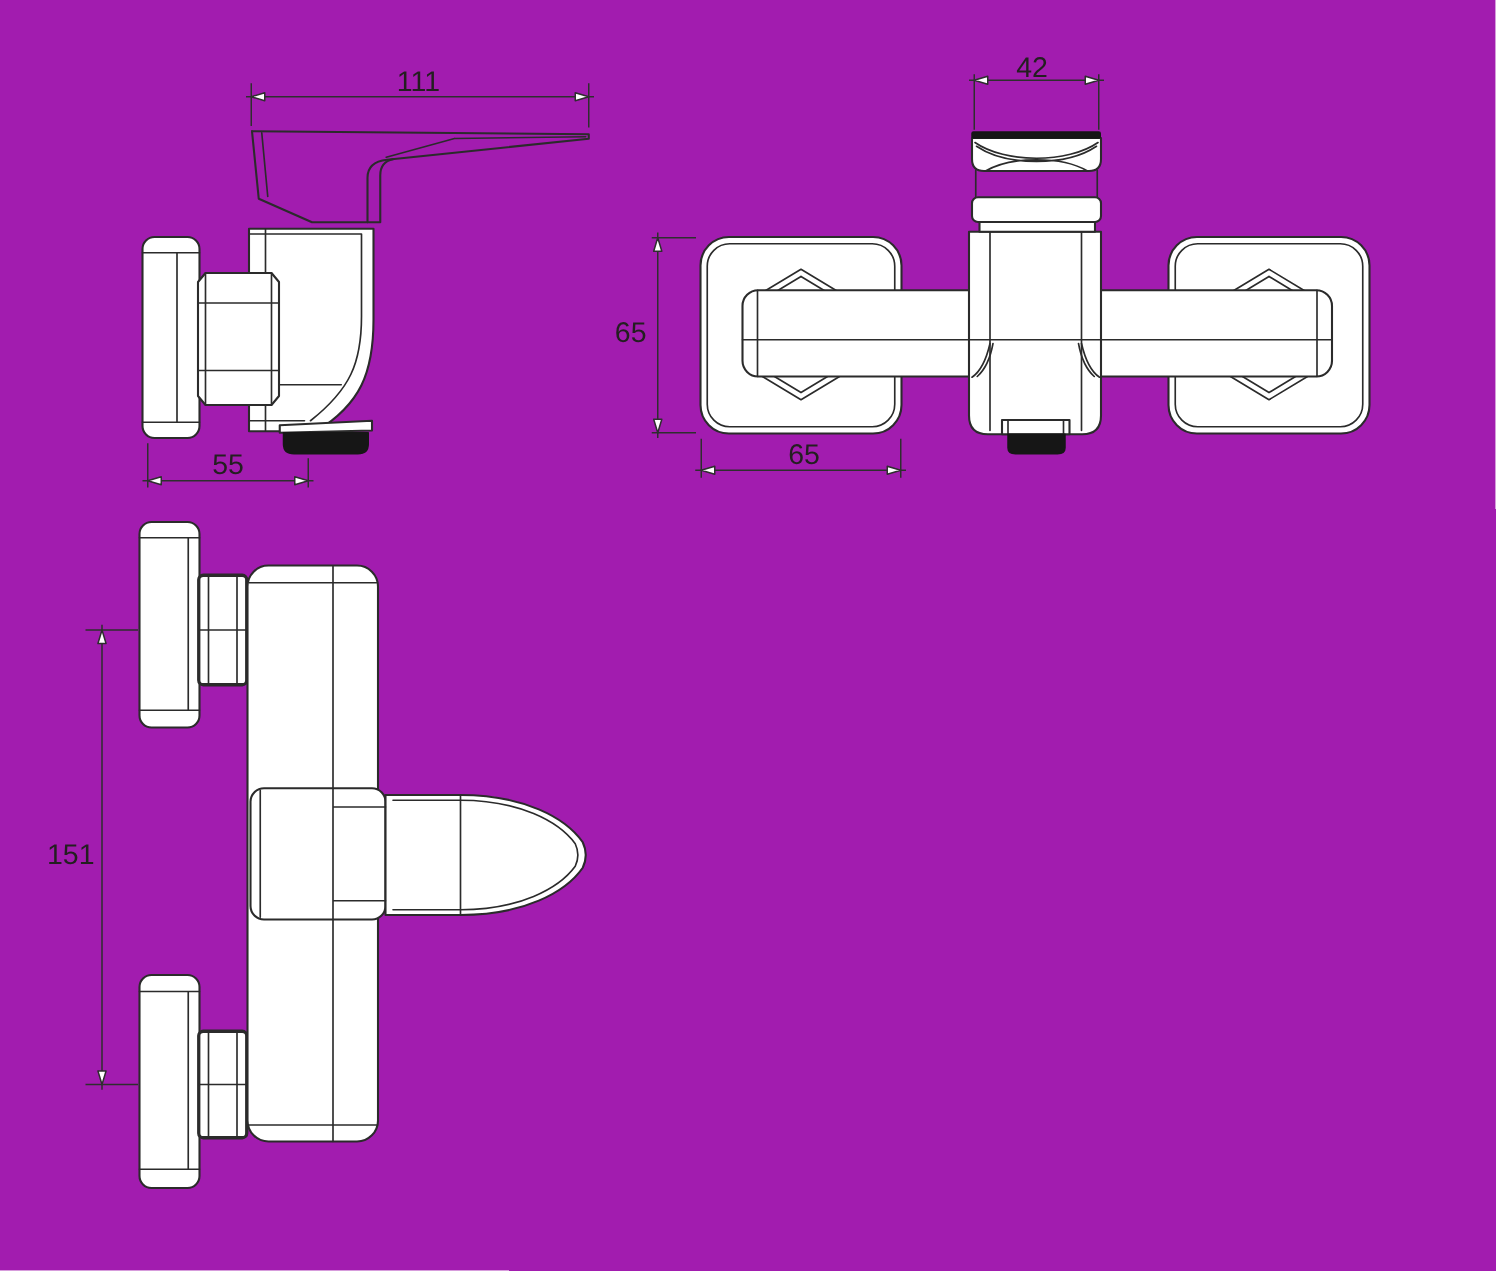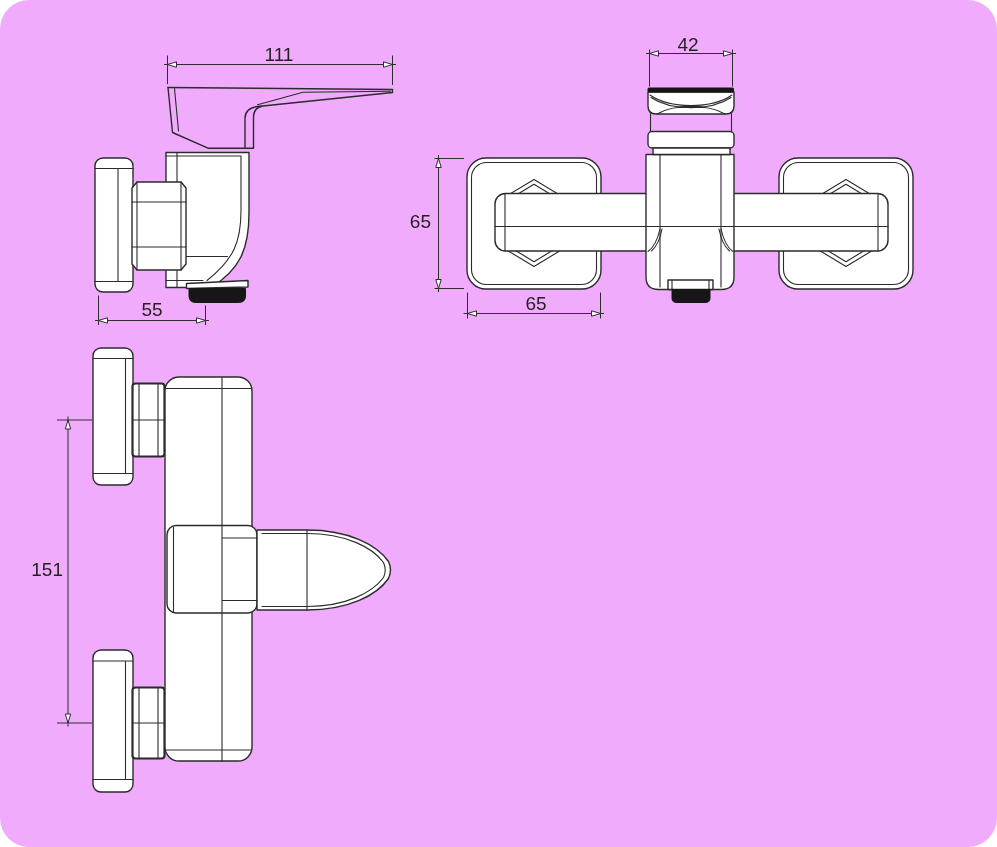--- a/index.html
+++ b/index.html
@@ -1,18 +1,18 @@
 <!DOCTYPE html>
 <html><head>
 <meta charset="utf-8">
 <title>Technical drawing</title>
 <style>
   html,body{margin:0;padding:0;background:#ffffff;}
-  .page{position:relative;width:997px;height:847px;background:#f0abfc;overflow:hidden;
-        font-family:"Liberation Sans",sans-serif;border-radius:29px;}
+  .page{position:relative;width:997px;height:847px;background:#a21caf;overflow:hidden;
+        font-family:"Liberation Sans",sans-serif;}
   svg{display:block}
   
   .wf{fill:#ffffff;stroke:#2b2b2b;stroke-width:1.4;stroke-linejoin:round;}
   .wfthick{fill:#ffffff;stroke:#2b2b2b;stroke-width:2.2;stroke-linejoin:round;}
   
   .ln{fill:none;stroke:#2b2b2b;stroke-width:1.4;stroke-linecap:round;stroke-linejoin:round;}
   .ln2{fill:none;stroke:#2b2b2b;stroke-width:1.1;stroke-linecap:round;stroke-linejoin:round;}
   
   .dim{fill:none;stroke:#2e2e2e;stroke-width:1;}
   .arr{fill:#ffffff;stroke:#2e2e2e;stroke-width:1;stroke-linejoin:round;}

